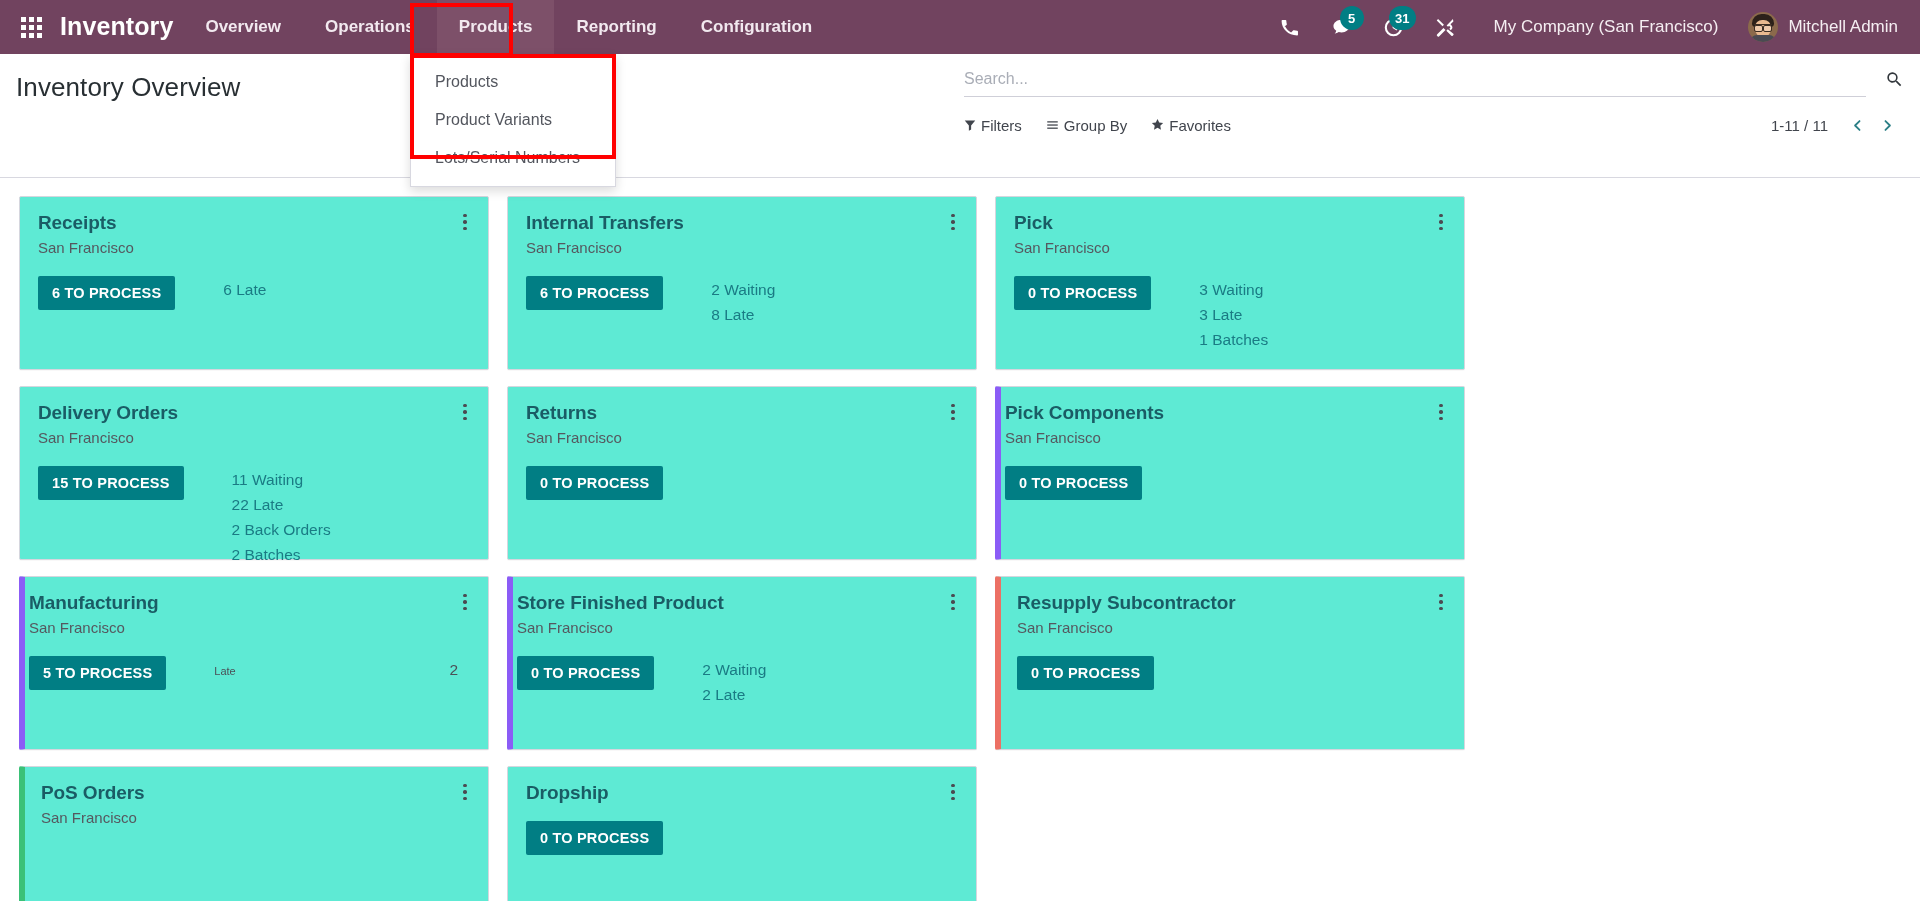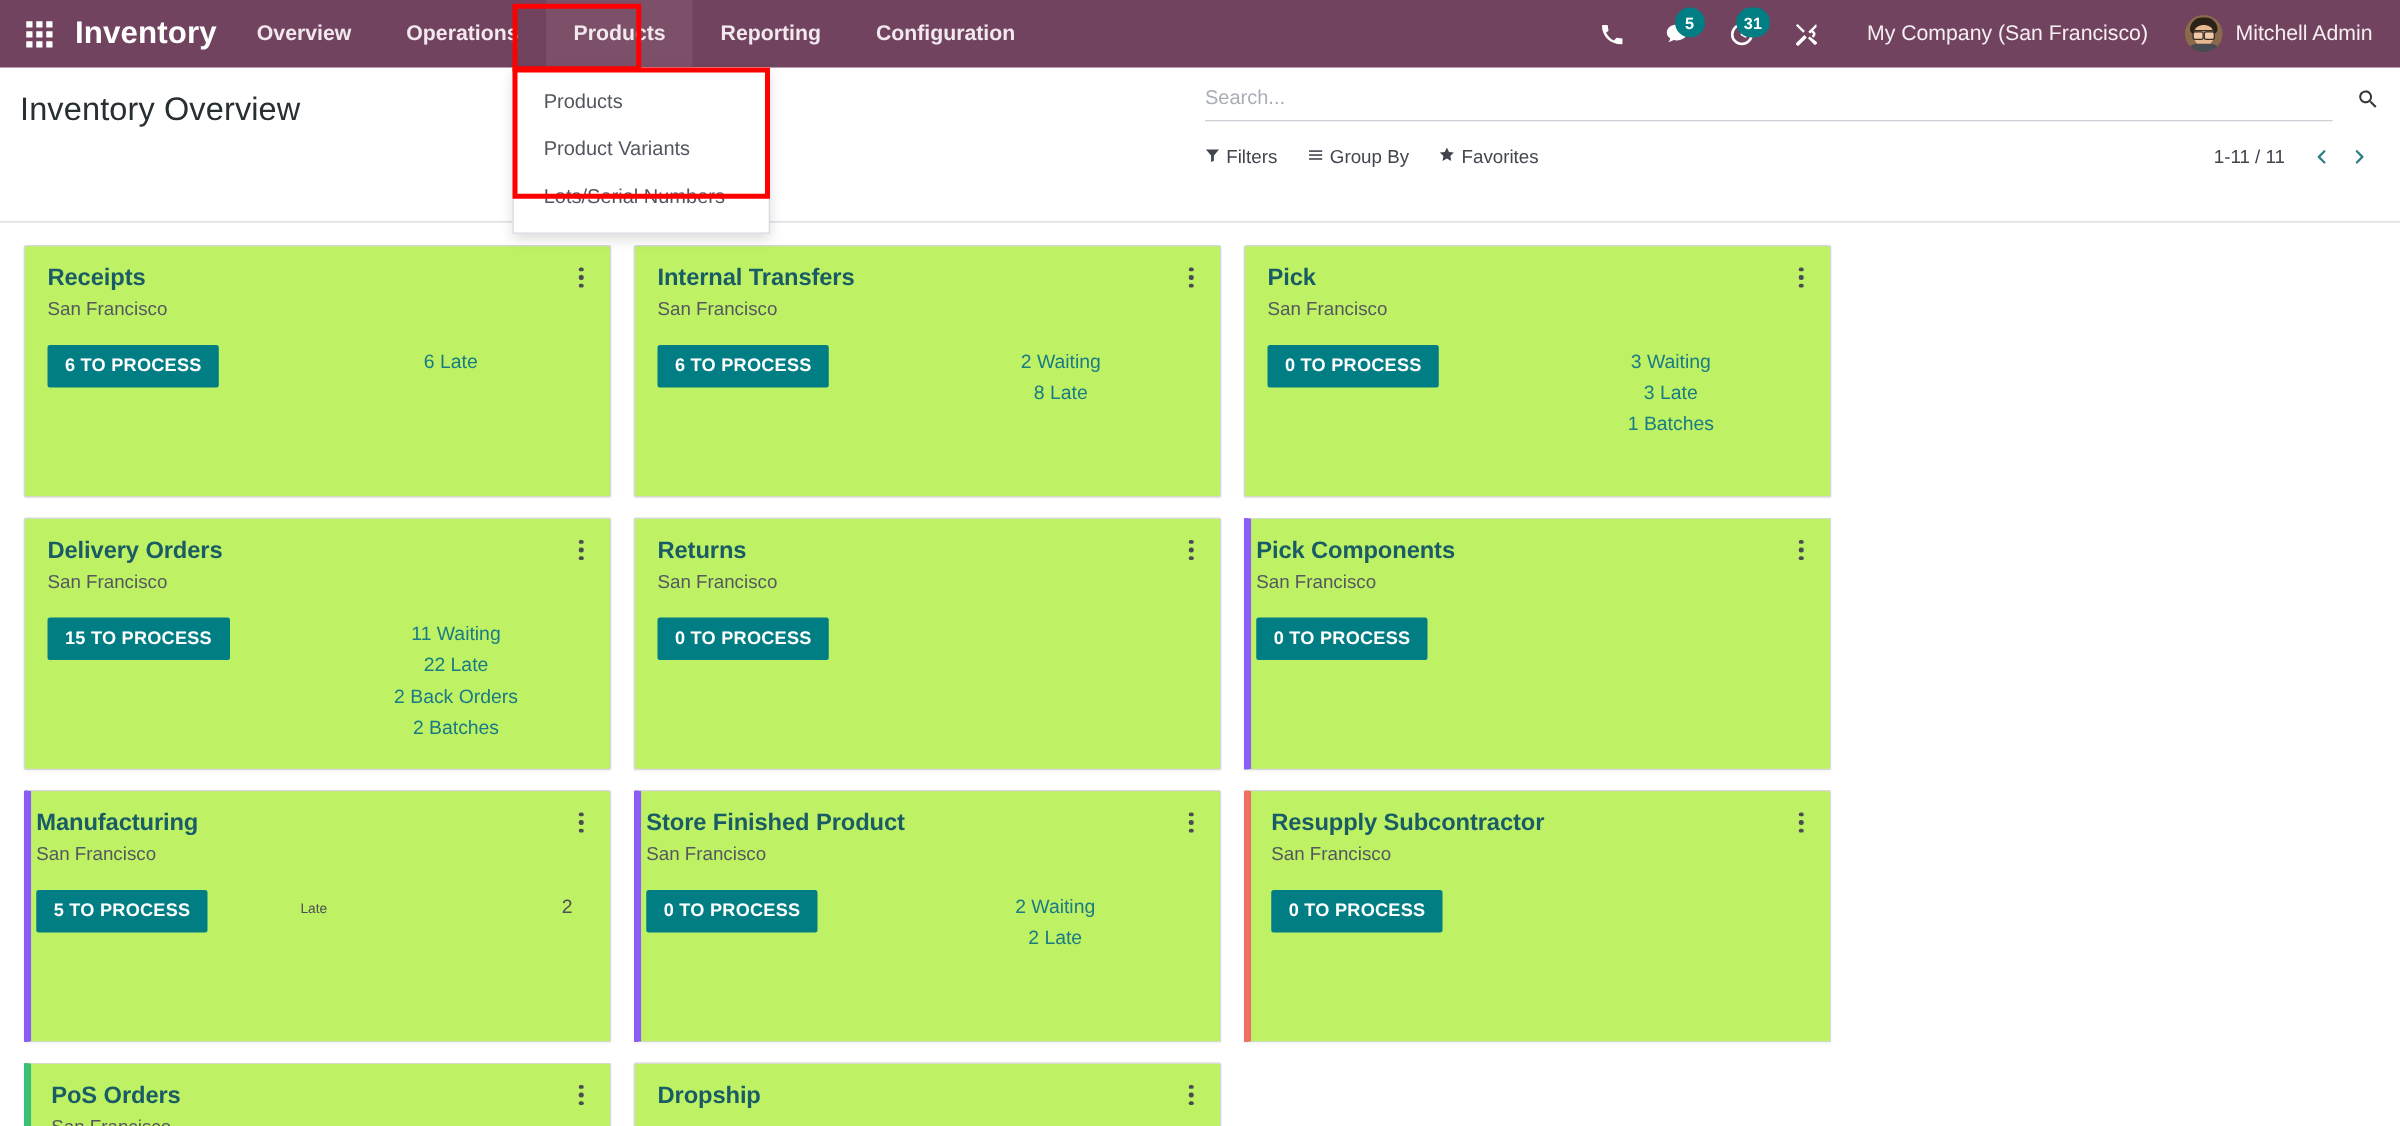--- a/index.html
+++ b/index.html
@@ -225,23 +225,23 @@
     background: #ffffff;
     padding: 10px 10px 0 10px;
     display: flex;
     flex-wrap: wrap;
     align-content: flex-start;
     height: 738px;
     overflow: hidden;
   }
   .card {
     width: 470px;
-    height: 202px;
+    height: 174px;
     margin: 8px 9px;
-    background: #bef264;
+    background: #5eead4;
     border: 1px solid #d6d6de;
     border-radius: 2px;
     position: relative;
     padding: 14px 16px 0 18px;
     cursor: pointer;
     box-shadow: 0 1px 1px rgba(0,0,0,.03);
   }
   .card.bar-orange { border-left: 6px solid #8b5cf6; padding-left: 4px; }
   .card.bar-red    { border-left: 6px solid #ec7064; padding-left: 16px; }
   .card.bar-green  { border-left: 6px solid #3bc177; padding-left: 16px; }
@@ -282,27 +282,26 @@
     letter-spacing: .2px;
     padding: 9px 14px;
     border: none;
     border-radius: 2px;
     cursor: pointer;
     white-space: nowrap;
     align-self: flex-start;
     font-family: "Liberation Sans", sans-serif;
   }
   .stats {
-    margin-left: 74px;
+    margin-left: 48px;
     padding-top: 2px;
     display: flex;
     flex-direction: column;
     gap: 1px;
     flex: 1;
-    text-align: center;
   }
   .stat-link {
     font-size: 15.5px;
     color: #1a7b84;
     line-height: 24px;
     cursor: pointer;
     white-space: nowrap;
   }
   .stat-row {
     display: flex;

